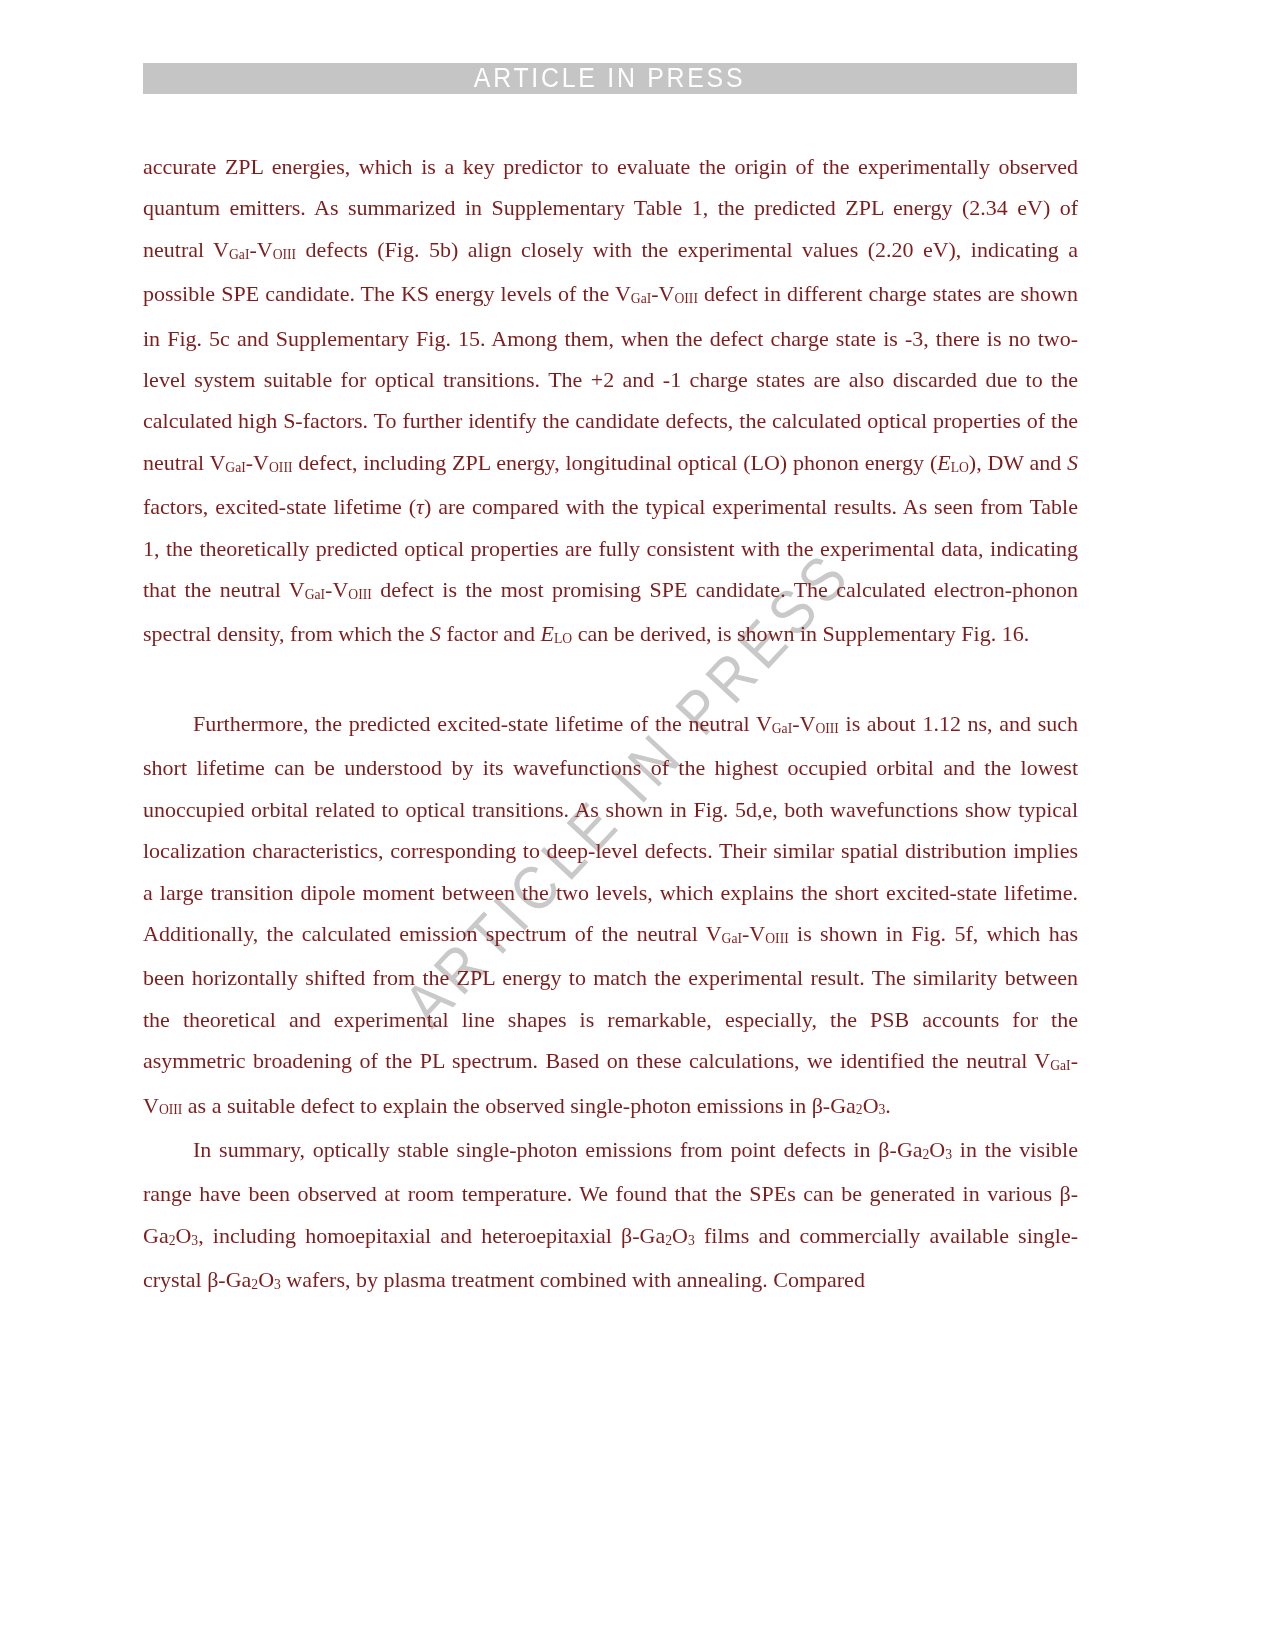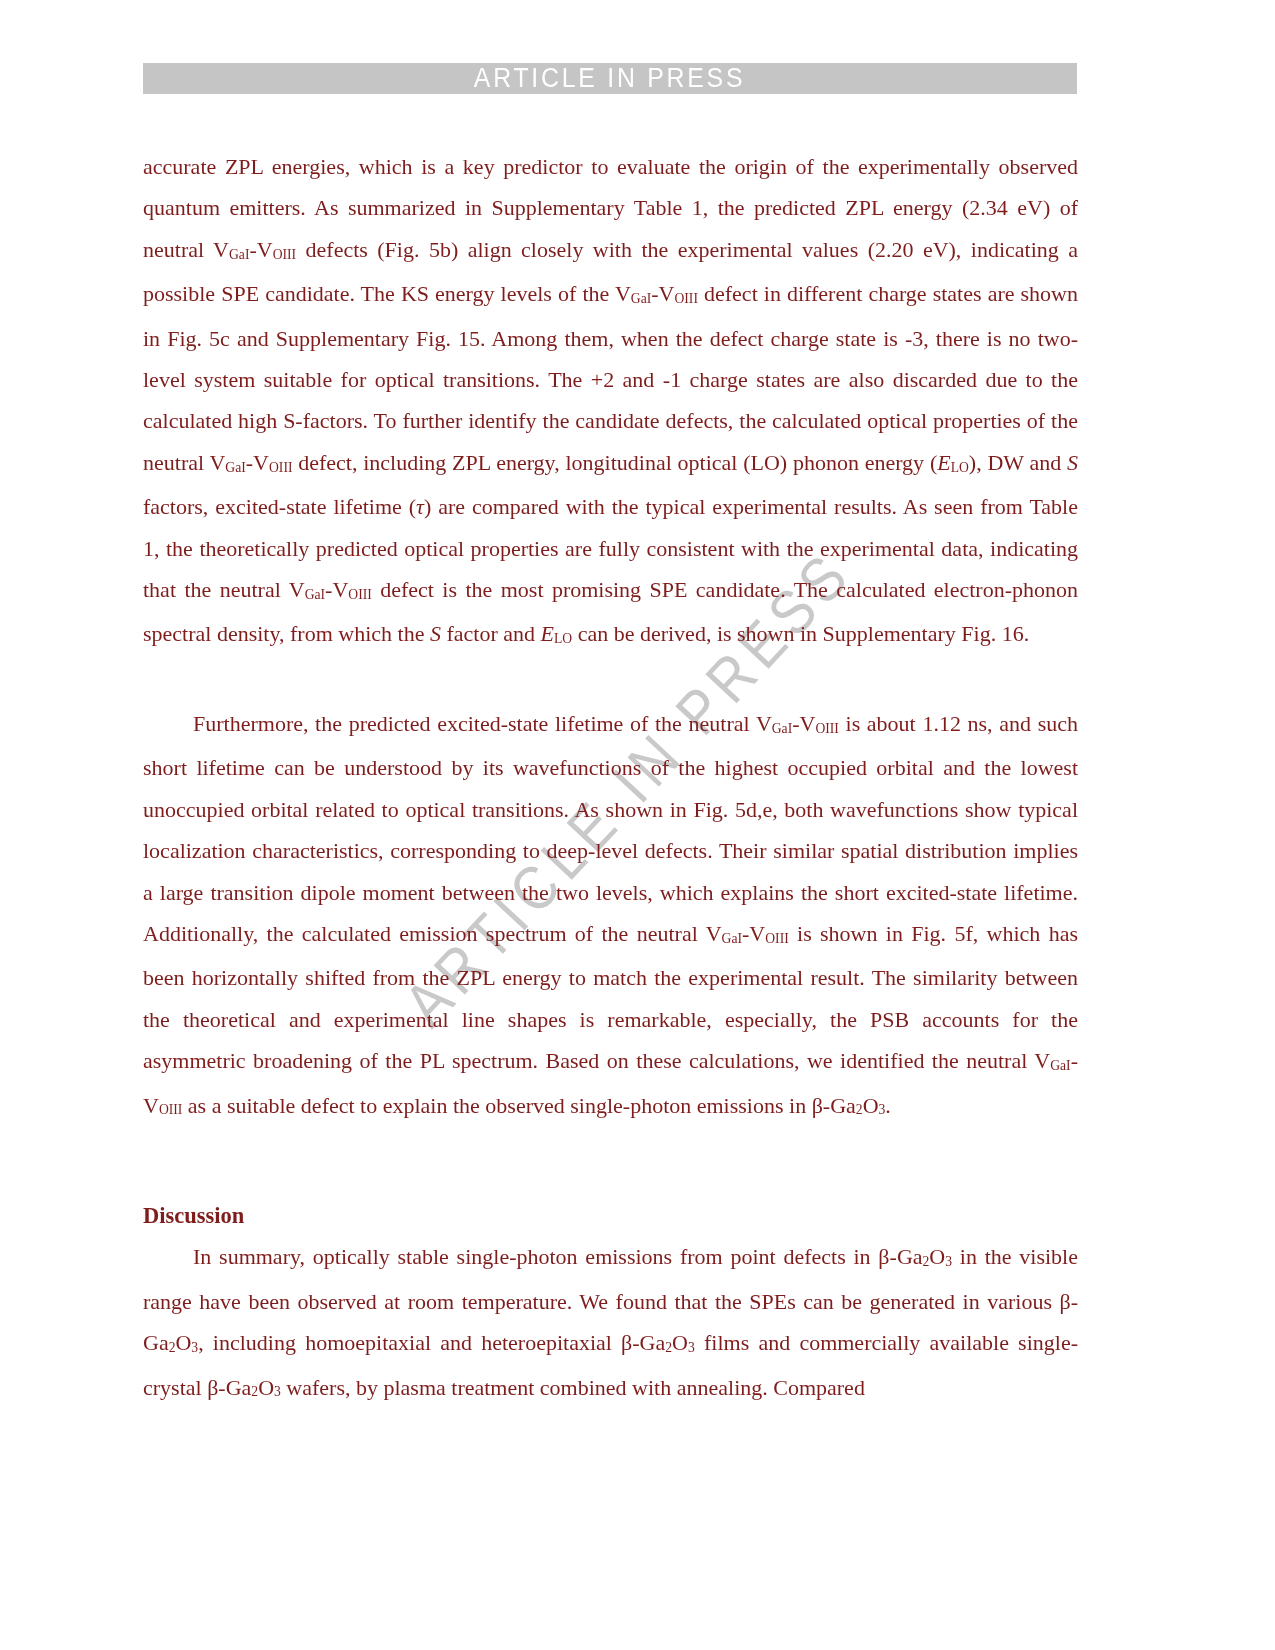--- a/index.html
+++ b/index.html
@@ -98,17 +98,16 @@
 
   <div class="banner">
     <span class="banner-text">ARTICLE IN PRESS</span>
   </div>
 
   <div class="watermark">ARTICLE IN PRESS</div>
 
   <div class="content" id="doc-body">
       <p class="para"><span>accurate ZPL energies, which is a key predictor to evaluate the origin of the experimentally observed quantum emitters. As summarized in Supplementary Table 1, the predicted ZPL energy (2.34 eV) of neutral V</span><span class="sub">GaI</span><span>-V</span><span class="sub">OIII</span><span> defects (Fig. 5b) align closely with the experimental values (2.20 eV), indicating a possible SPE candidate. The KS energy levels of the V</span><span class="sub">GaI</span><span>-V</span><span class="sub">OIII</span><span> defect in different charge states are shown in Fig. 5c and Supplementary Fig. 15. Among them, when the defect charge state is -3, there is no two-level system suitable for optical transitions. The +2 and -1 charge states are also discarded due to the calculated high S-factors. To further identify the candidate defects, the calculated optical properties of the neutral V</span><span class="sub">GaI</span><span>-V</span><span class="sub">OIII</span><span> defect, including ZPL energy, longitudinal optical (LO) phonon energy (</span><span class="it">E</span><span class="sub">LO</span><span>), DW and </span><span class="it">S</span><span> factors, excited-state lifetime (</span><span class="it">τ</span><span>) are compared with the typical experimental results. As seen from Table 1, the theoretically predicted optical properties are fully consistent with the experimental data, indicating that the neutral V</span><span class="sub">GaI</span><span>-V</span><span class="sub">OIII</span><span> defect is the most promising SPE candidate. The calculated electron-phonon spectral density, from which the </span><span class="it">S</span><span> factor and </span><span class="it">E</span><span class="sub">LO</span><span> can be derived, is shown in Supplementary Fig. 16.</span></p>
       <p class="para indent"><span>Furthermore, the predicted excited-state lifetime of the neutral V</span><span class="sub">GaI</span><span>-V</span><span class="sub">OIII</span><span> is about 1.12 ns, and such short lifetime can be understood by its wavefunctions of the highest occupied orbital and the lowest unoccupied orbital related to optical transitions. As shown in Fig. 5d,e, both wavefunctions show typical localization characteristics, corresponding to deep-level defects. Their similar spatial distribution implies a large transition dipole moment between the two levels, which explains the short excited-state lifetime. Additionally, the calculated emission spectrum of the neutral V</span><span class="sub">GaI</span><span>-V</span><span class="sub">OIII</span><span> is shown in Fig. 5f, which has been horizontally shifted from the ZPL energy to match the experimental result. The similarity between the theoretical and experimental line shapes is remarkable, especially, the PSB accounts for the asymmetric broadening of the PL spectrum. Based on these calculations, we identified the neutral V</span><span class="sub">GaI</span><span>-V</span><span class="sub">OIII</span><span> as a suitable defect to explain the observed single-photon emissions in β-Ga</span><span class="sub">2</span><span>O</span><span class="sub">3</span><span>.</span></p>
-      <div class="heading">Discussion</div>
       <p class="para indent"><span>In summary, optically stable single-photon emissions from point defects in β-Ga</span><span class="sub">2</span><span>O</span><span class="sub">3</span><span> in the visible range have been observed at room temperature. We found that the SPEs can be generated in various β-Ga</span><span class="sub">2</span><span>O</span><span class="sub">3</span><span>, including homoepitaxial and heteroepitaxial β-Ga</span><span class="sub">2</span><span>O</span><span class="sub">3</span><span> films and commercially available single-crystal β-Ga</span><span class="sub">2</span><span>O</span><span class="sub">3</span><span> wafers, by plasma treatment combined with annealing. Compared</span></p>
     </div>
 
 </div>
 
 </body></html>

